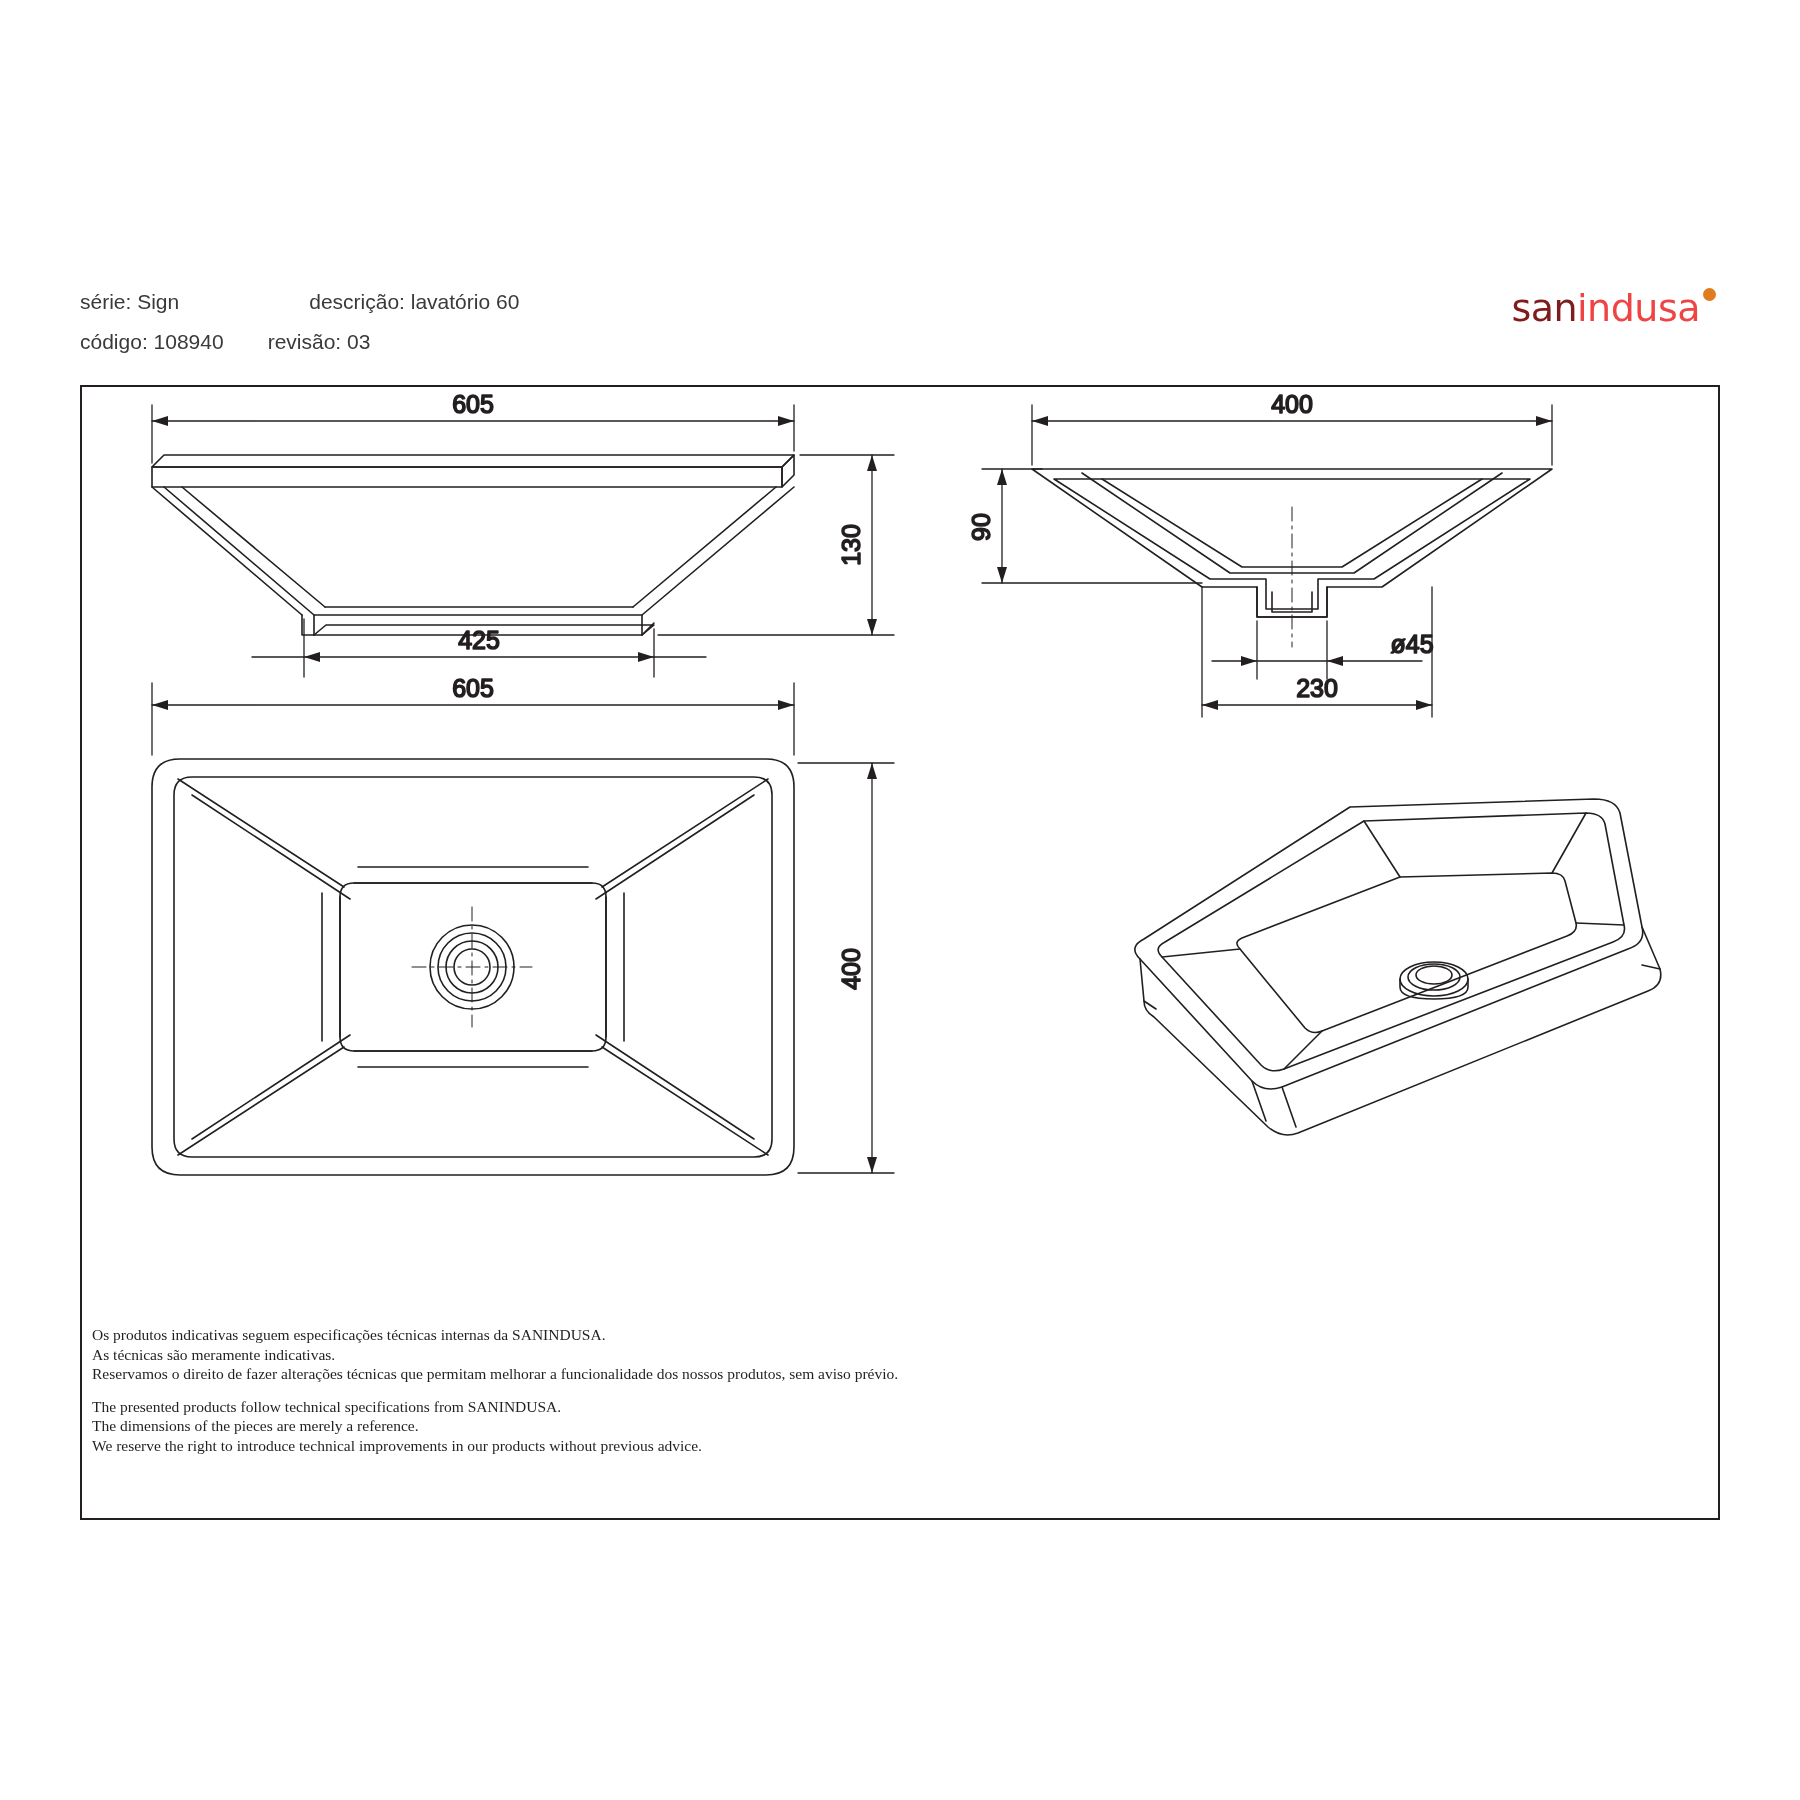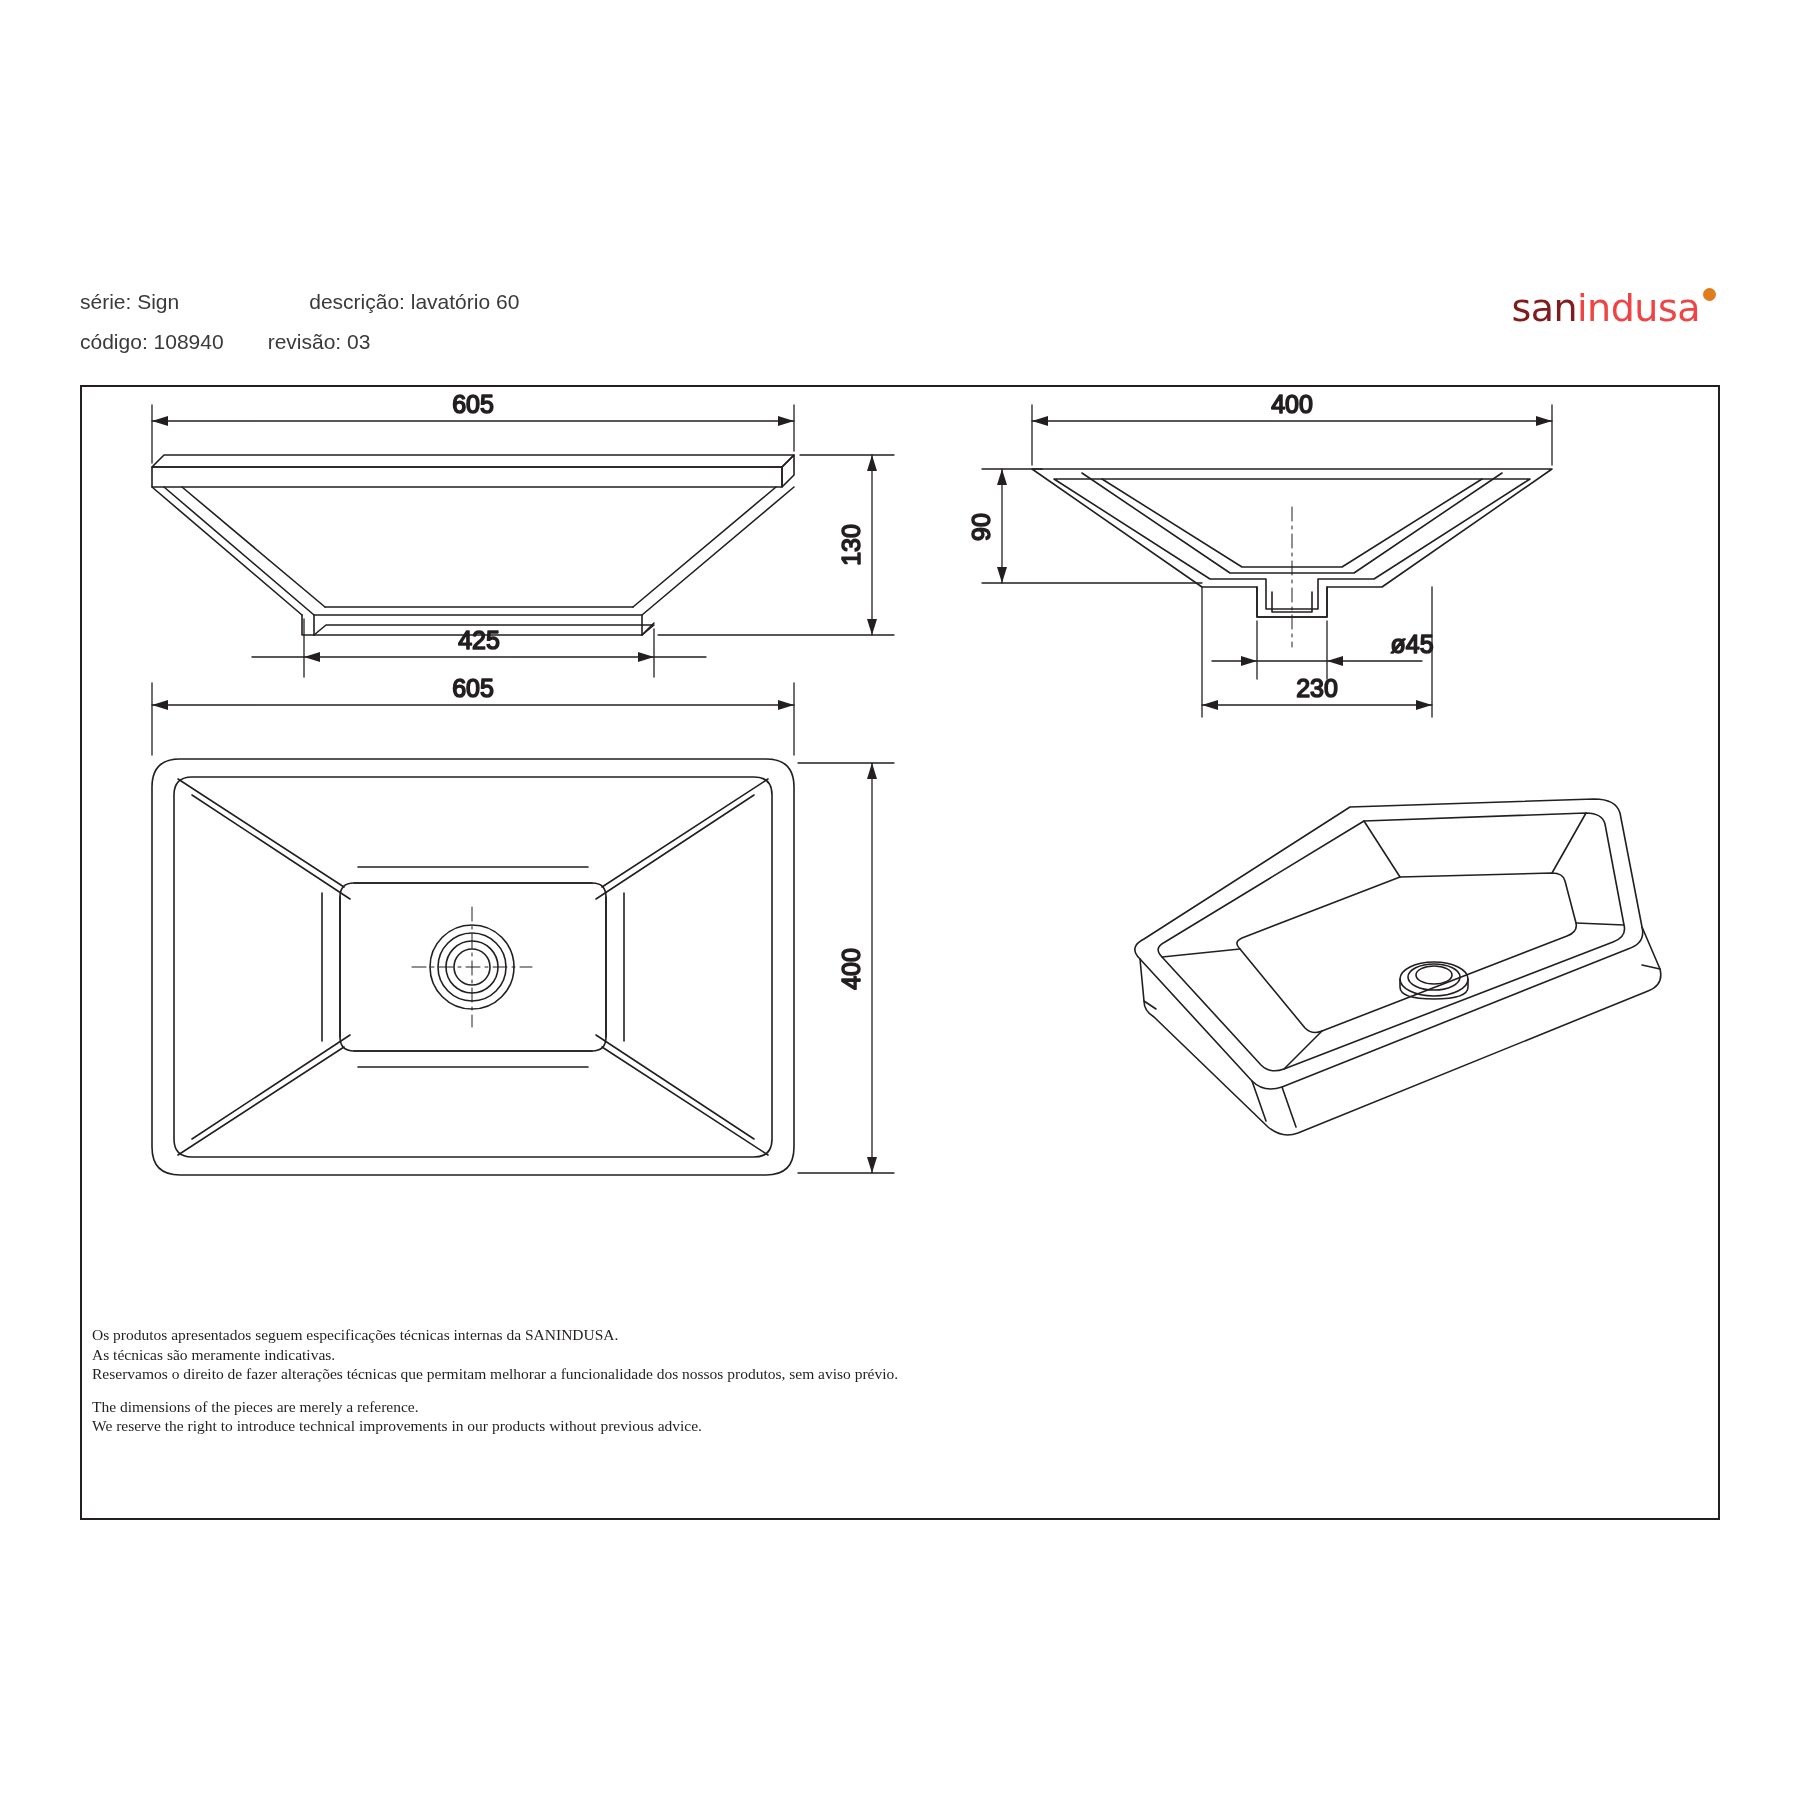--- a/index.html
+++ b/index.html
@@ -332,22 +332,23 @@
           <ellipse cx="1352" cy="592" rx="34" ry="17"></ellipse>
           <ellipse cx="1352" cy="590" rx="26" ry="13"></ellipse>
           <ellipse cx="1352" cy="588" rx="18" ry="9"></ellipse>
           <path d="M1318 592 L1318 600 q0 12 34 12 q34 0 34 -12 L1386 592"></path>
         </g>
       </g>
     </svg>
   </div>
 
   <div class="disclaimer">
-    <p>Os produtos apresentados seguem especificações técnicas internas da SANINDUSA.</p>
+    <p>Os produtos indicativas seguem especificações técnicas internas da SANINDUSA.</p>
     <p>As técnicas são meramente indicativas.</p>
     <p>Reservamos o direito de fazer alterações técnicas que permitam melhorar a funcionalidade dos nossos produtos, sem aviso prévio.</p>
     <div class="gap"></div>
+    <p>The presented products follow technical specifications from SANINDUSA.</p>
     <p>The dimensions of the pieces are merely a reference.</p>
     <p>We reserve the right to introduce technical improvements in our products without previous advice.</p>
   </div>
 
 
 </div>
 
 </body></html>

